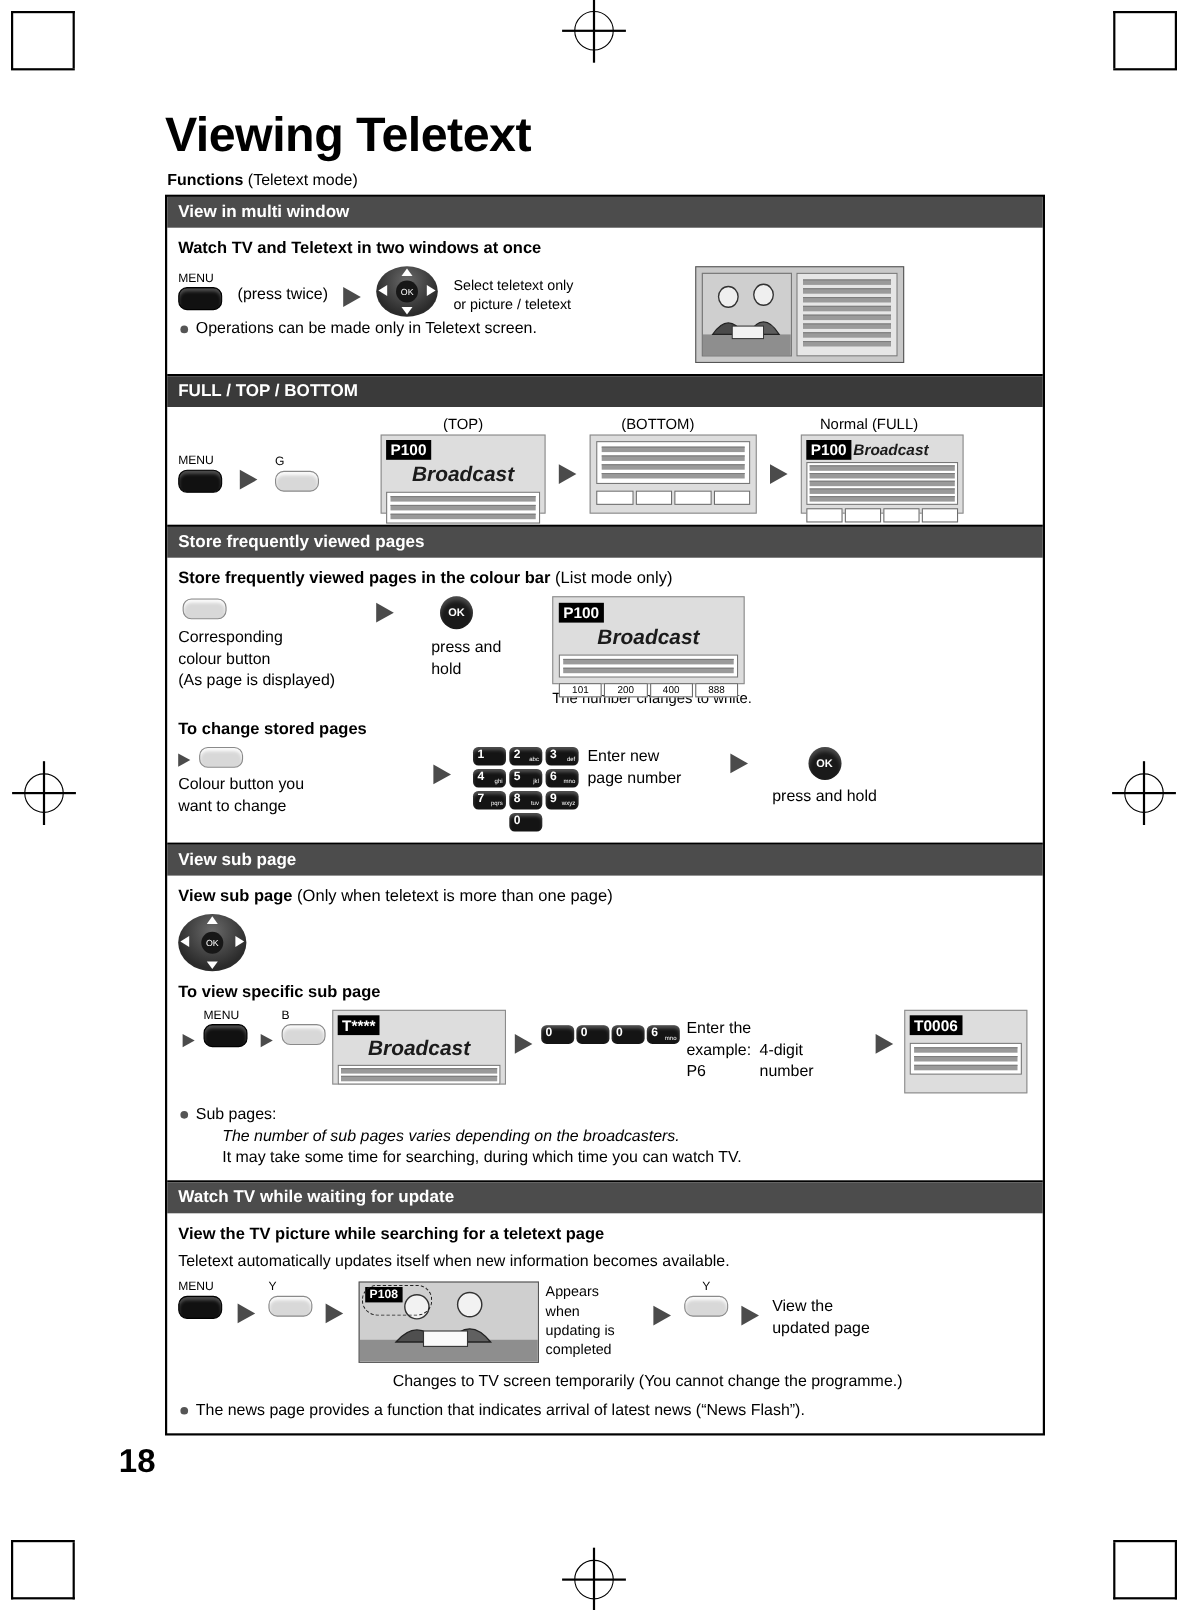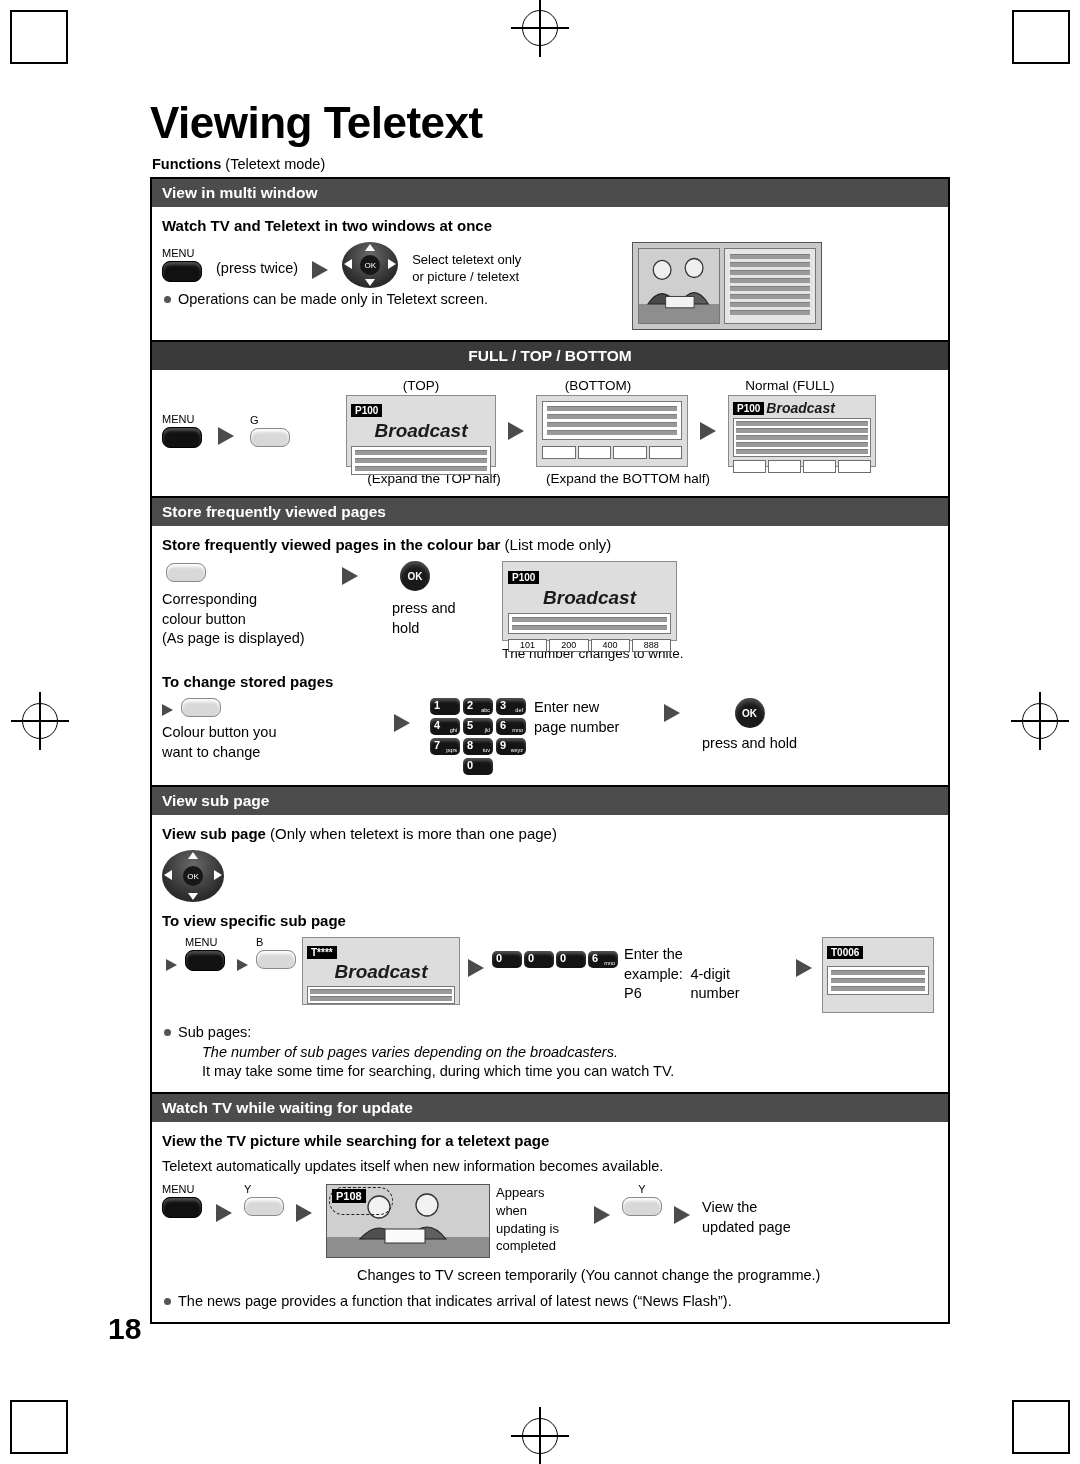--- a/index.html
+++ b/index.html
@@ -25,21 +25,21 @@
     margin:0 0 10px 0;line-height:1.05;
   }
   .functions-line{font-size:14.5px;margin:0 0 5px 2px;}
   .functions-line b{font-weight:bold;}
 
   .box{border:2px solid #000;border-top:2px solid #000;}
   .barhead{
     background:#4c4c4c;color:#fff;font-weight:bold;font-size:15.5px;
     padding:5px 10px;
   }
-  .barhead.dark{background:#3a3a3a;text-align:center;}
+  .barhead.dark{background:#3a3a3a;}
   .sect{padding:8px 10px 10px 10px;border-bottom:2px solid #000;}
   .sect.last{border-bottom:none;}
   .subhead{font-weight:bold;font-size:15px;margin:2px 0 8px 0;}
   .subhead span.reg-w{font-weight:normal;}
   .txt{font-size:14.5px;line-height:1.35;}
   .small{font-size:13px;}
 
   
   .bullet{position:relative;padding-left:16px;font-size:14.5px;line-height:1.35;}
   .bullet:before{content:"";position:absolute;left:2px;top:6px;width:7px;height:7px;border-radius:50%;background:#555;}
@@ -88,21 +88,21 @@
   .numkey{
     width:30px;height:17px;border-radius:5px;background:#141414;color:#fff;
     position:relative;box-shadow:inset 0 3px 3px rgba(255,255,255,.25);
   }
   .numkey b{position:absolute;left:4px;top:2px;font-size:11px;font-weight:bold;line-height:1;}
   .numkey s{position:absolute;right:3px;bottom:2px;font-size:5.5px;text-decoration:none;line-height:1;}
   .numkey.zero{grid-column:2;}
 
   
   .scr{background:#ddd;border:1px solid #8b8b8b;position:relative;}
-  .scr .hdr{font-size:10px;font-weight:bold;color:#fff;background:#000;display:inline-block;padding:1px 4px;}
+  .scr .hdr{font-size:14px;font-weight:bold;color:#fff;background:#000;display:inline-block;padding:1px 4px;}
   .scr .bcast{font-size:19px;font-style:italic;font-weight:600;color:#1b1b1b;}
   .lines{display:flex;flex-direction:column;gap:3px;}
   .lines i{display:block;height:4px;background:#9a9a9a;border-top:1px solid #7d7d7d;}
   .whitebox{background:#fff;border:1px solid #777;}
 
   .cbar{display:flex;gap:2px;}
   .cbar span{
     flex:1;font-size:9px;text-align:center;background:#fff;border:1px solid #6d6d6d;color:#000;line-height:11px;
   }
 
@@ -275,25 +275,20 @@
                 <i></i>
               </div>
           </div>
           <div class="cbar" style="margin-top:3px;">
             <span>&nbsp;</span>
             <span>&nbsp;</span>
             <span>&nbsp;</span>
             <span>&nbsp;</span>
           </div>
         </div>
-      </div>
-      <div class="flexrow" style="gap:6px;margin-top:4px;">
-        <div style="width:178px;"></div>
-        <div class="cap" style="width:176px;">(Expand the TOP half)</div>
-        <div class="cap" style="width:200px;">(Expand the BOTTOM half)</div>
       </div>
     </div>
 
     <div class="barhead">Store frequently viewed pages</div>
     <div class="sect">
       <div class="subhead">
         <span>Store frequently viewed pages in the colour bar</span>
         <span class="reg-w">(List mode only)</span>
       </div>
 

